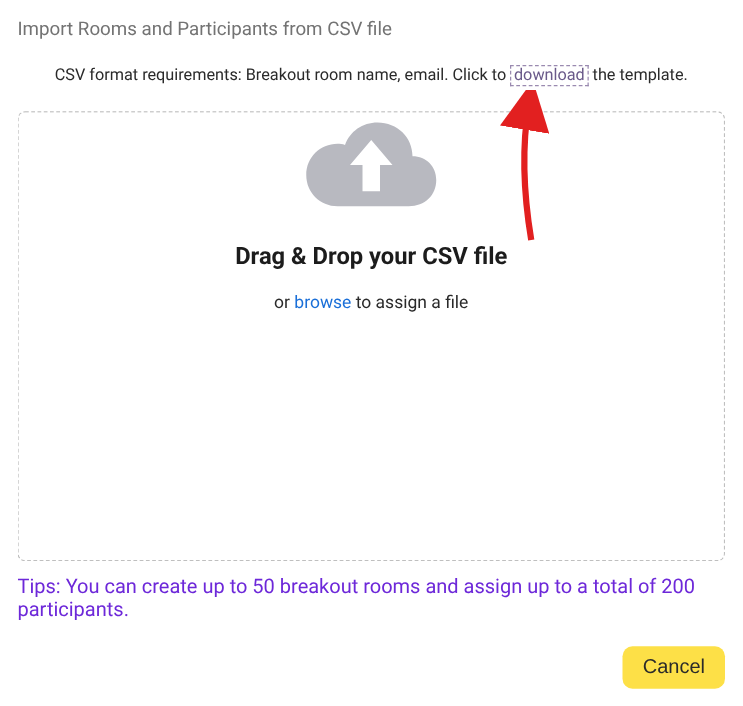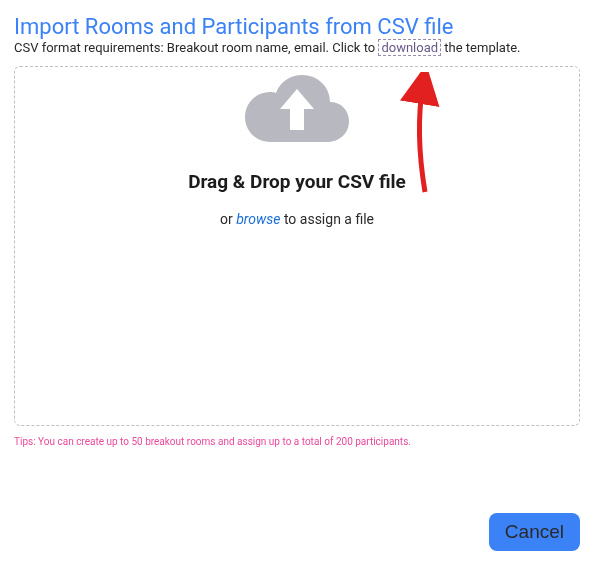--- a/index.html
+++ b/index.html
@@ -9,35 +9,36 @@
     }
     body {
       font-family: -apple-system, BlinkMacSystemFont, "Segoe UI", Roboto, Helvetica, Arial, sans-serif;
       background: #ffffff;
       width: 594px;
       height: 565px;
       padding: 14px;
       position: relative;
     }
     .title {
-      font-size: 22px;
+      font-size: 15px;
       font-weight: 400;
-      color: #3b82f6;
+      color: #737373;
+      margin-bottom: 20px;
     }
     .description {
       font-size: 13px;
       color: #2a2a2a;
-      margin-bottom: 9px;
+      margin-bottom: 19px;
       line-height: 1.4;
+      text-align: center;
     }
     .link {
       color: #1a6fd8;
       text-decoration: none;
       cursor: pointer;
-      font-style: italic;
     }
     .download-link {
       color: #6a5a8a;
       text-decoration: none;
       border: 1px dashed #9a8ab0;
       padding: 0 2px;
       cursor: pointer;
     }
     .dropzone {
       border: 1px dashed #bfbfbf;
@@ -56,35 +57,35 @@
     .drop-title {
       font-size: 19px;
       font-weight: 700;
       color: #1c1c1c;
     }
     .drop-sub {
       font-size: 14px;
       color: #2a2a2a;
     }
     .tips {
-      font-size: 10px;
-      color: #ec4899;
+      font-size: 16px;
+      color: #6d28d9;
       margin-top: 10px;
     }
     .button-bar {
       position: absolute;
       bottom: 14px;
       right: 14px;
     }
     .cancel-btn {
-      background: #3b82f6;
+      background: #fde047;
       border: none;
       border-radius: 8px;
       padding: 8px 16px;
-      font-size: 19px;
+      font-size: 16px;
       color: #2a2a2a;
       cursor: pointer;
     }
     .arrow-overlay {
       position: absolute;
       left: 395px;
       top: 72px;
       pointer-events: none;
     }
   </style>

